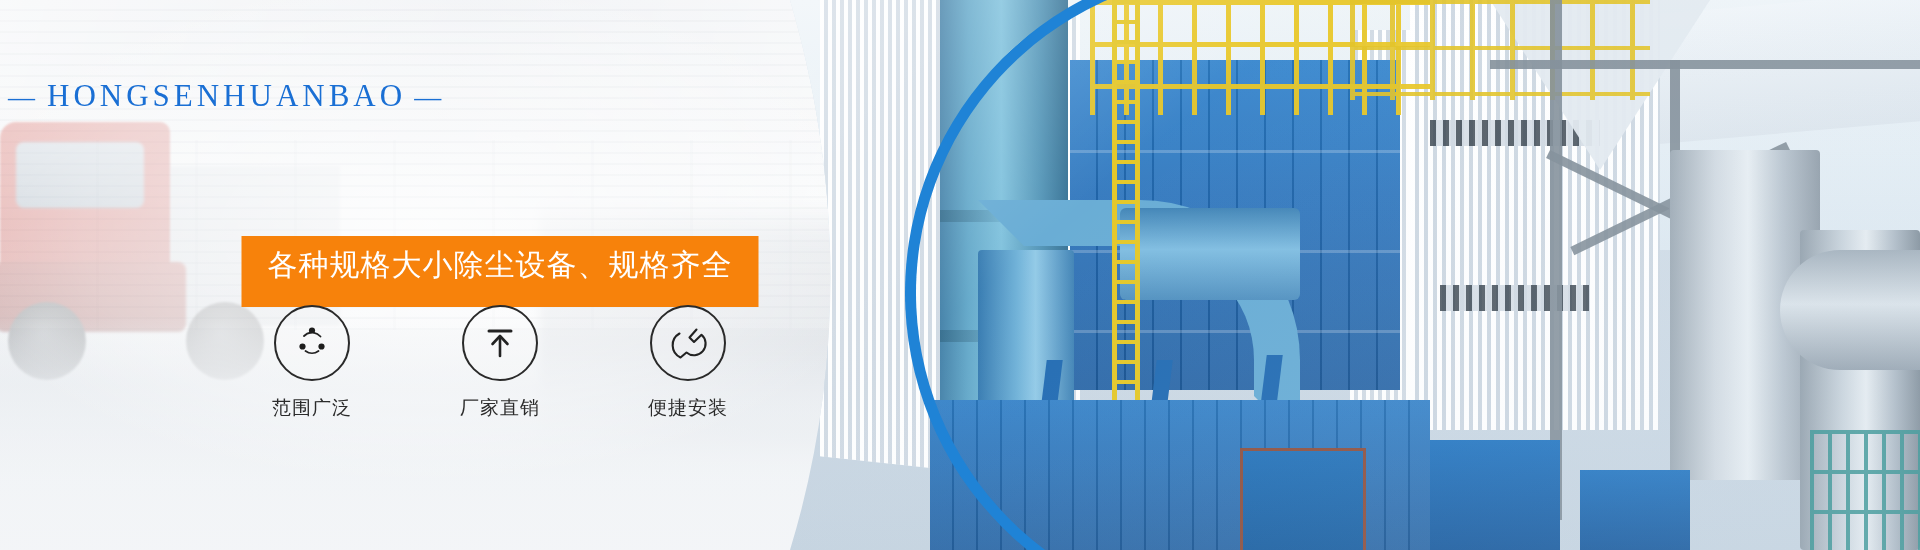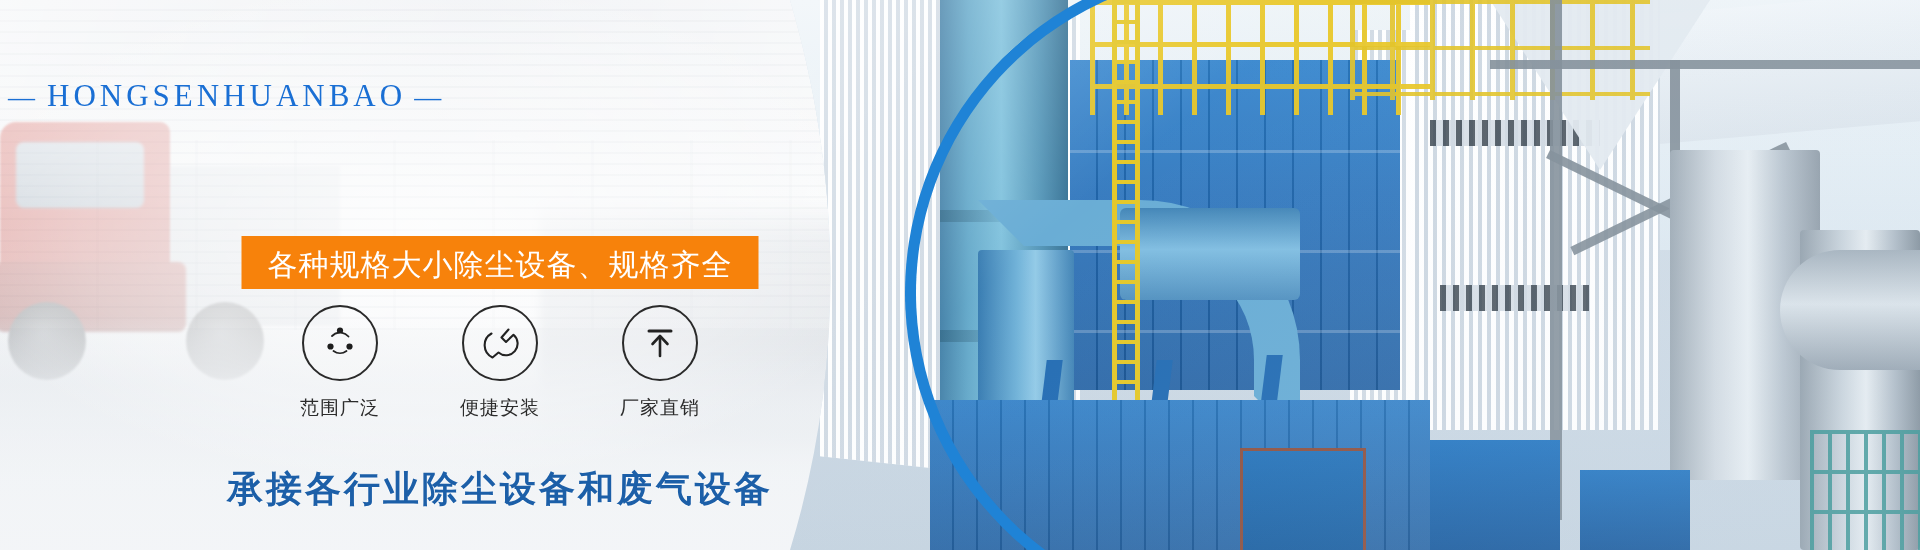--- a/index.html
+++ b/index.html
@@ -294,30 +294,30 @@
     line-height:1.12;white-space:nowrap;
     background:linear-gradient(92deg,#3a3230 0%,#5a4441 18%,#8a6c68 34%,#4b3b38 52%,#3b3230 72%,#2f2926 100%);
     -webkit-background-clip:text;background-clip:text;color:transparent;
     -webkit-text-fill-color:transparent;
     filter:drop-shadow(0 2px 2px rgba(255,255,255,.65));
   }
 
   .orange-band{
     position:absolute;left:50%;top:236px;transform:translateX(-50%);
     background:#f7820b;
-    padding:9px 26px 3px 26px;
+    padding:9px 26px 21px 26px;
     white-space:nowrap;
   }
   .orange-band span{
     font-size:30px;color:#fff;letter-spacing:1px;font-weight:500;
   }
 
   .features{
     position:absolute;left:50%;top:305px;transform:translateX(-50%);
-    display:flex;gap:68px;align-items:flex-start;
+    display:flex;gap:96px;align-items:flex-start;
   }
   .feature{width:92px;display:flex;flex-direction:column;align-items:center;}
   .fcircle{
     width:72px;height:72px;border-radius:50%;
     border:2px solid #2a2a2a;
     display:flex;align-items:center;justify-content:center;
     background:rgba(255,255,255,.10);
   }
   .flabel{
     margin-top:14px;font-size:19px;color:#2b2b2b;white-space:nowrap;letter-spacing:1px;
@@ -433,39 +433,38 @@
             <circle cx="12.5" cy="25.5" r="3.1" fill="#1d1d1d"></circle>
             <circle cx="31.5" cy="25.5" r="3.1" fill="#1d1d1d"></circle>
           </svg>
         </div>
         <div class="flabel">范围广泛</div>
       </div>
 
 
       <div class="feature">
         <div class="fcircle">
+          <svg width="42" height="42" viewBox="0 0 42 42" aria-hidden="true">
+            <line x1="10" y1="9" x2="32" y2="9" stroke="#222" stroke-width="3" stroke-linecap="round"></line>
+            <line x1="21" y1="34" x2="21" y2="15" stroke="#222" stroke-width="2.6" stroke-linecap="round"></line>
+            <path d="M13.5 22 L21 14 L28.5 22" fill="none" stroke="#222" stroke-width="2.6" stroke-linecap="round" stroke-linejoin="round"></path>
+          </svg>
+        </div>
+        <div class="flabel">厂家直销</div>
+      </div>
+
+      <div class="feature">
+        <div class="fcircle">
           <svg width="44" height="44" viewBox="0 0 44 44" aria-hidden="true">
             <path d="M30.5 8.5 L23.5 16.5 L28 21 L35.5 13.8
                      A11.5 11.5 0 0 1 20.5 31.5
                      L14.5 36.5
                      A13.5 13.5 0 0 1 13.5 12.5" fill="none" stroke="#222" stroke-width="2.1" stroke-linecap="round" stroke-linejoin="round"></path>
           </svg>
         </div>
         <div class="flabel">便捷安装</div>
       </div>
 
-      <div class="feature">
-        <div class="fcircle">
-          <svg width="42" height="42" viewBox="0 0 42 42" aria-hidden="true">
-            <line x1="10" y1="9" x2="32" y2="9" stroke="#222" stroke-width="3" stroke-linecap="round"></line>
-            <line x1="21" y1="34" x2="21" y2="15" stroke="#222" stroke-width="2.6" stroke-linecap="round"></line>
-            <path d="M13.5 22 L21 14 L28.5 22" fill="none" stroke="#222" stroke-width="2.6" stroke-linecap="round" stroke-linejoin="round"></path>
-          </svg>
-        </div>
-        <div class="flabel">厂家直销</div>
-      </div>
-
     </div>
 
-    <div class="subline">承接各行业除尘设备和废气设备</div>
 
   </div>
 </div>
 
 </body></html>

